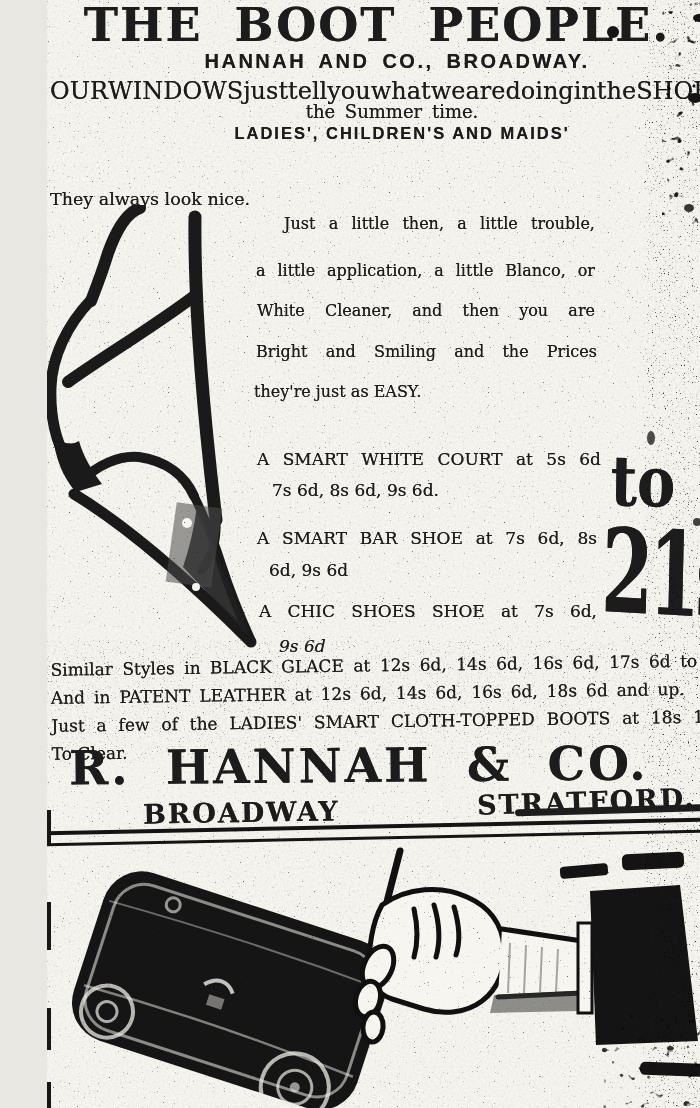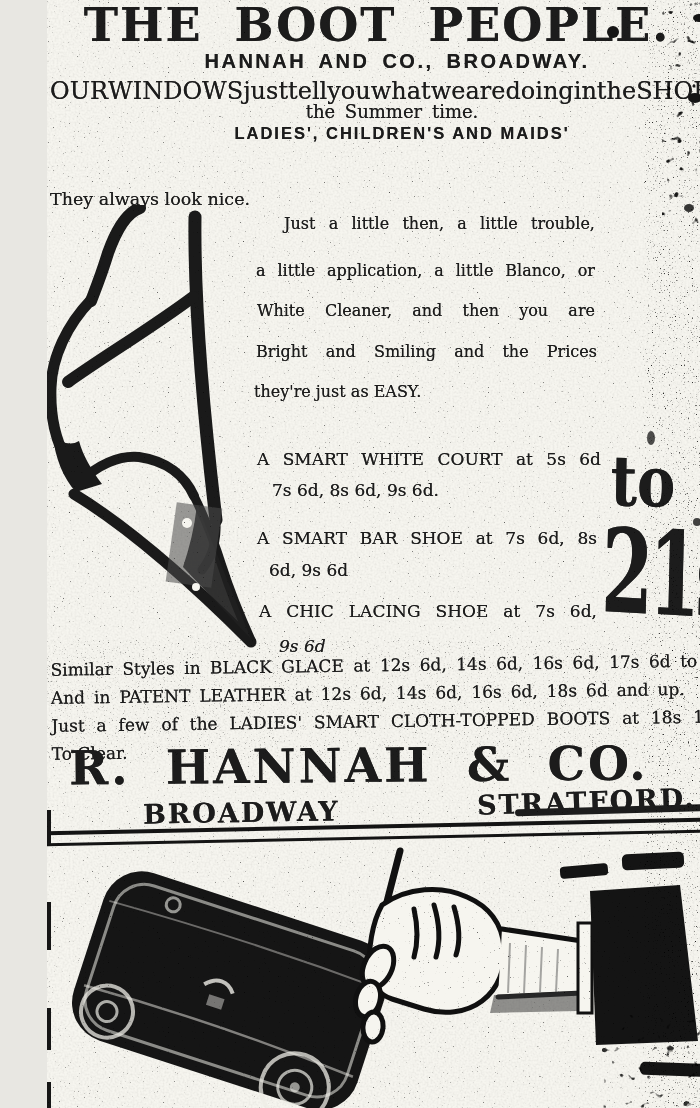--- a/index.html
+++ b/index.html
@@ -190,21 +190,21 @@
       <span>SHOE</span>
       <span>at</span>
       <span>7s</span>
       <span>6d,</span>
       <span>8s</span>
     </div>
   <div id="pi1b" class="abs ink prl2">6d, 9s 6d</div>
   <div id="pi2a" class="abs ink prl1 spread">
       <span>A</span>
       <span>CHIC</span>
-      <span>LACING</span>
+      <span>SHOES</span>
       <span>SHOE</span>
       <span>at</span>
       <span>7s</span>
       <span>6d,</span>
     </div>
   <div id="pi2b" class="abs ink prl2">9s 6d</div>
 
   <div id="to-label" class="abs ink">to</div>
   <div id="price-max" class="abs ink">21s</div>
 

